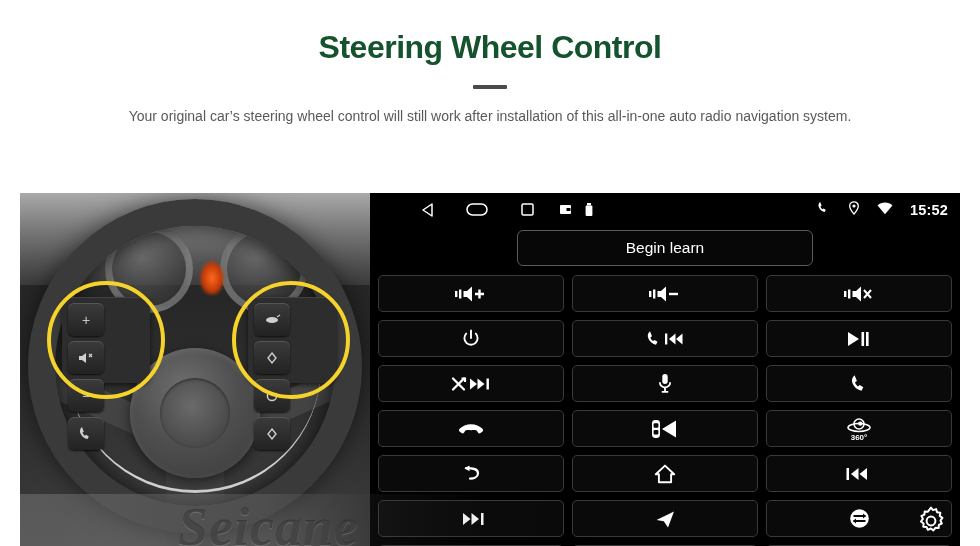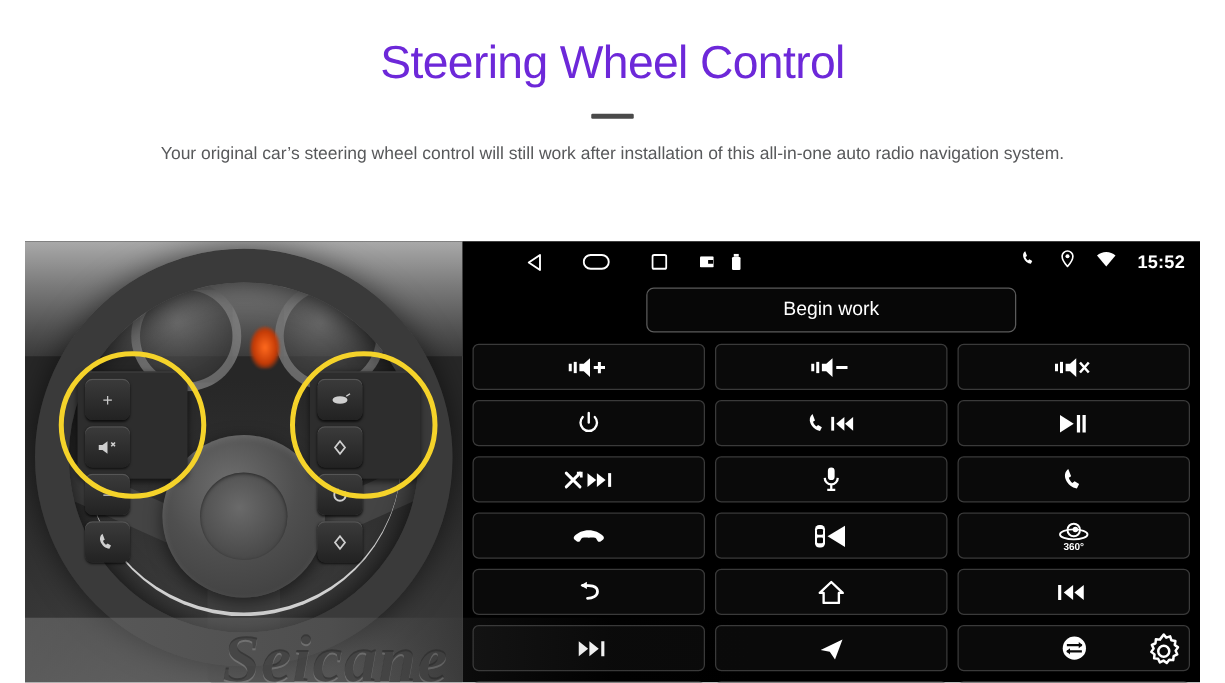--- a/index.html
+++ b/index.html
@@ -7,21 +7,21 @@
     width: 980px; height: 546px;
     background: #ffffff;
     font-family: "Liberation Sans", sans-serif;
     overflow: hidden;
   }
   .page { position: relative; width: 980px; height: 546px; background:#fff; }
 
   
   .header { width: 980px; padding-top: 30px; text-align: center; }
   .title {
-    font-size: 37px; font-weight: 400; color: #6d28d9;
+    font-size: 32px; font-weight: 700; color: #14532d;
     letter-spacing: -0.5px; line-height: 1.1;
   }
   .divider {
     width: 34px; height: 4px; background: #4a4a4a;
     margin: 20px auto 0 auto; border-radius: 1px;
   }
   .subtitle {
     margin: 18px auto 0 auto; width: 910px;
     font-size: 14px; color: #58595b; line-height: 1.42; font-weight: 400;
   }
@@ -300,21 +300,21 @@
           </span>
           <span>
             <svg width="16" height="13" viewBox="0 0 16 13">
                 <path d="M8 12.2L.6 3.4C2.6 1.6 5.2.6 8 .6s5.4 1 7.4 2.8z" fill="#fff"></path>
               </svg>
           </span>
           <span class="clock">15:52</span>
         </div>
       </div>
 
-      <div class="begin-learn">Begin work</div>
+      <div class="begin-learn">Begin learn</div>
 
       <div class="grid">
 
         <div class="cell" title="Volume +">
           <svg width="34" height="18" viewBox="0 0 34 18">
             <rect x="1" y="6" width="2.4" height="6" fill="#fff"></rect>
             <rect x="5" y="4.5" width="2.4" height="9" fill="#fff"></rect>
             <path d="M9.5 6h3.5L18 1.5v15L13 12H9.5z" fill="#fff"></path>
             <path d="M21 9h9M25.5 4.5v9" stroke="#fff" stroke-width="2.4"></path>
           </svg>

